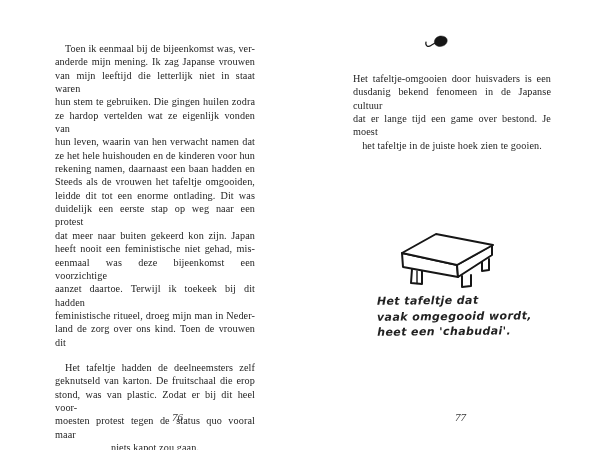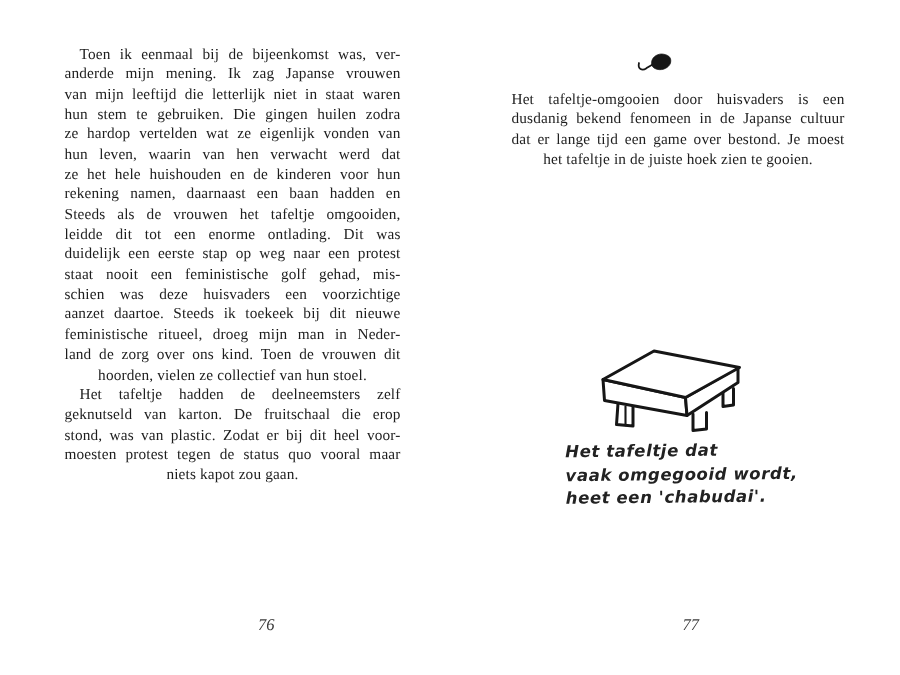--- a/index.html
+++ b/index.html
@@ -8,21 +8,21 @@
     font-family:"Liberation Serif", serif;color:#1d1d1d;position:relative;
   }
   .spread{position:absolute;inset:0;background:#ffffff;}
   .page{position:absolute;top:0;width:300px;height:450px;}
   .page.left{left:0;}
   .page.right{left:300px;}
 
   .textblock{position:absolute;font-size:10.2px;line-height:13.35px;}
   .page.left  .textblock{left:43px;top:30px;width:224px;}
   .page.right .textblock{left:41px;top:60px;width:222px;}
-  .para{margin:0;}
+  .para{margin:12px;}
   .line{text-align:center;letter-spacing:0.1px;}
   .line.justify{text-align:justify;text-align-last:justify;}
   .line.indent{text-indent:10px;}
 
   .pagenum{
     position:absolute;top:411px;width:40px;text-align:right;
     font-style:italic;font-size:11px;color:#3a3a3a;
   }
   .page.left  .pagenum{left:143px;}
   .page.right .pagenum{left:126px;}
@@ -45,32 +45,32 @@
 <div class="spread">
 
   <div class="page left">
     <div class="textblock">
         <div class="para">
           <div class="line justify indent">Toen ik eenmaal bij de bijeenkomst was, ver-</div>
           <div class="line justify">anderde mijn mening. Ik zag Japanse vrouwen</div>
           <div class="line justify">van mijn leeftijd die letterlijk niet in staat waren</div>
           <div class="line justify">hun stem te gebruiken. Die gingen huilen zodra</div>
           <div class="line justify">ze hardop vertelden wat ze eigenlijk vonden van</div>
-          <div class="line justify">hun leven, waarin van hen verwacht werd dat</div>
+          <div class="line justify">hun leven, waarin van hen verwacht namen dat</div>
           <div class="line justify">ze het hele huishouden en de kinderen voor hun</div>
           <div class="line justify">rekening namen, daarnaast een baan hadden en</div>
           <div class="line justify">Steeds als de vrouwen het tafeltje omgooiden,</div>
           <div class="line justify">leidde dit tot een enorme ontlading. Dit was</div>
           <div class="line justify">duidelijk een eerste stap op weg naar een protest</div>
-          <div class="line justify">staat nooit een feministische golf gehad, mis-</div>
-          <div class="line justify">schien was deze huisvaders een voorzichtige</div>
-          <div class="line justify">aanzet daartoe. Steeds ik toekeek bij dit nieuwe</div>
+          <div class="line justify">dat meer naar buiten gekeerd kon zijn. Japan</div>
+          <div class="line justify">heeft nooit een feministische niet gehad, mis-</div>
+          <div class="line justify">eenmaal was deze bijeenkomst een voorzichtige</div>
+          <div class="line justify">aanzet daartoe. Terwijl ik toekeek bij dit hadden</div>
           <div class="line justify">feministische ritueel, droeg mijn man in Neder-</div>
           <div class="line justify">land de zorg over ons kind. Toen de vrouwen dit</div>
-          <div class="line">hoorden, vielen ze collectief van hun stoel.</div>
         </div>
         <div class="para">
           <div class="line justify indent">Het tafeltje hadden de deelneemsters zelf</div>
           <div class="line justify">geknutseld van karton. De fruitschaal die erop</div>
           <div class="line justify">stond, was van plastic. Zodat er bij dit heel voor-</div>
           <div class="line justify">moesten protest tegen de status quo vooral maar</div>
           <div class="line">niets kapot zou gaan.</div>
         </div>
       </div>
     <div class="pagenum">76</div>

